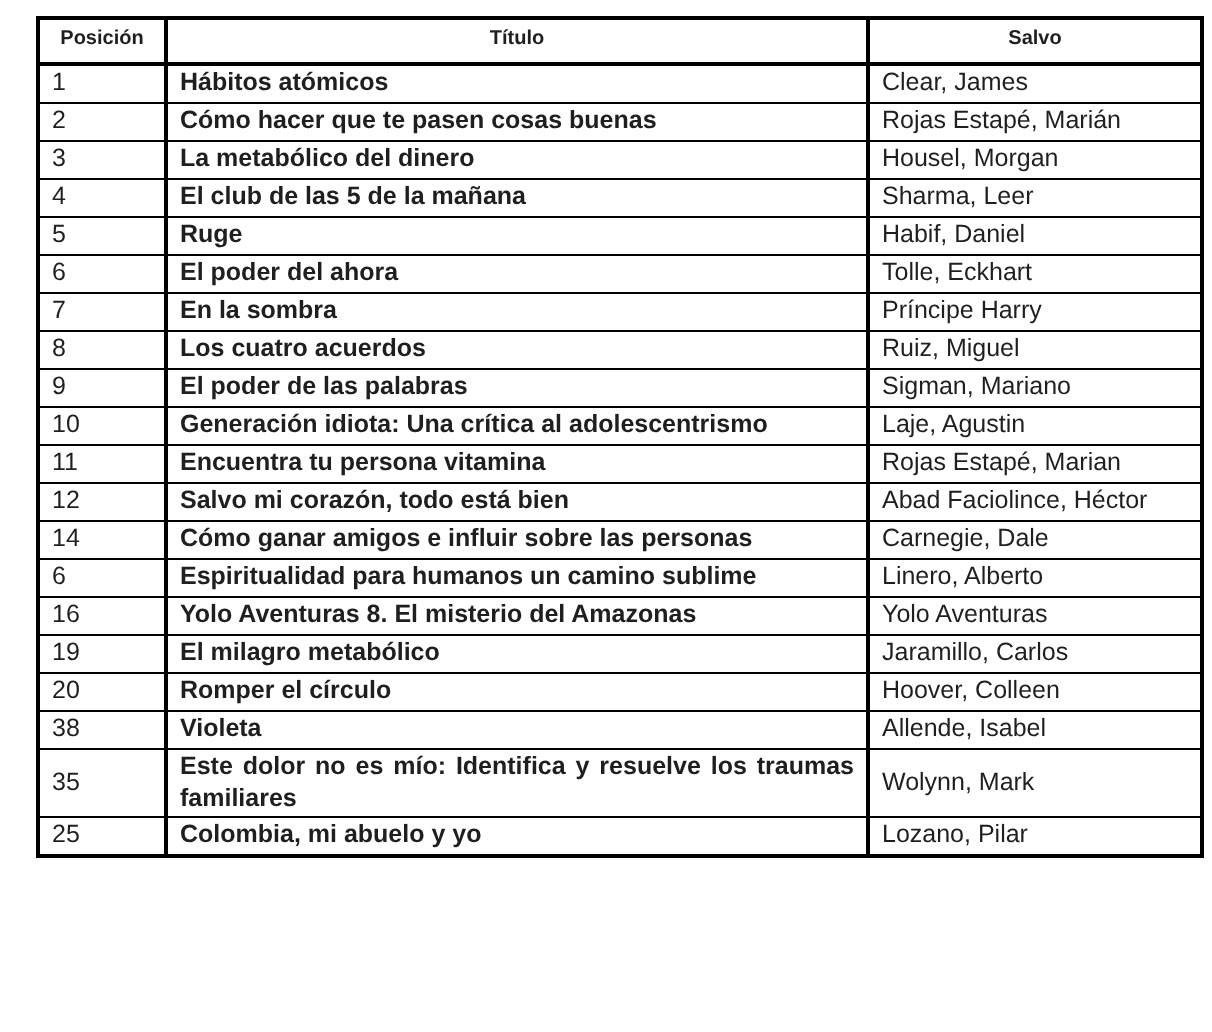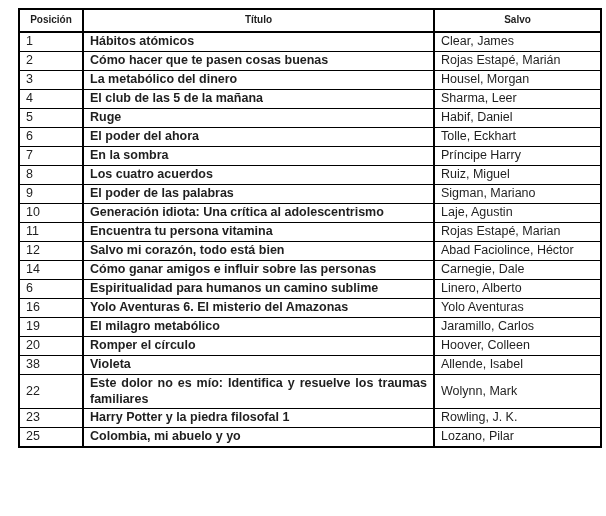--- a/index.html
+++ b/index.html
@@ -136,47 +136,42 @@
         <td class="cell-title">Cómo ganar amigos e influir sobre las personas</td>
         <td class="cell-author">Carnegie, Dale</td>
       </tr>
       <tr>
         <td class="cell-position">6</td>
         <td class="cell-title">Espiritualidad para humanos un camino sublime</td>
         <td class="cell-author">Linero, Alberto</td>
       </tr>
       <tr>
         <td class="cell-position">16</td>
-        <td class="cell-title">Yolo Aventuras 6. El misterio del Amazonas</td>
+        <td class="cell-title">Yolo Aventuras 8. El misterio del Amazonas</td>
         <td class="cell-author">Yolo Aventuras</td>
       </tr>
       <tr>
         <td class="cell-position">19</td>
         <td class="cell-title">El milagro metabólico</td>
         <td class="cell-author">Jaramillo, Carlos</td>
       </tr>
       <tr>
         <td class="cell-position">20</td>
         <td class="cell-title">Romper el círculo</td>
         <td class="cell-author">Hoover, Colleen</td>
       </tr>
       <tr>
         <td class="cell-position">38</td>
         <td class="cell-title">Violeta</td>
         <td class="cell-author">Allende, Isabel</td>
       </tr>
       <tr>
-        <td class="cell-position">22</td>
+        <td class="cell-position">35</td>
         <td class="cell-title">Este dolor no es mío: Identifica y resuelve los traumas familiares</td>
         <td class="cell-author">Wolynn, Mark</td>
-      </tr>
-      <tr>
-        <td class="cell-position">23</td>
-        <td class="cell-title">Harry Potter y la piedra filosofal 1</td>
-        <td class="cell-author">Rowling, J. K.</td>
       </tr>
       <tr>
         <td class="cell-position">25</td>
         <td class="cell-title">Colombia, mi abuelo y yo</td>
         <td class="cell-author">Lozano, Pilar</td>
       </tr>
     </tbody>
 </table>
 
 </body></html>

